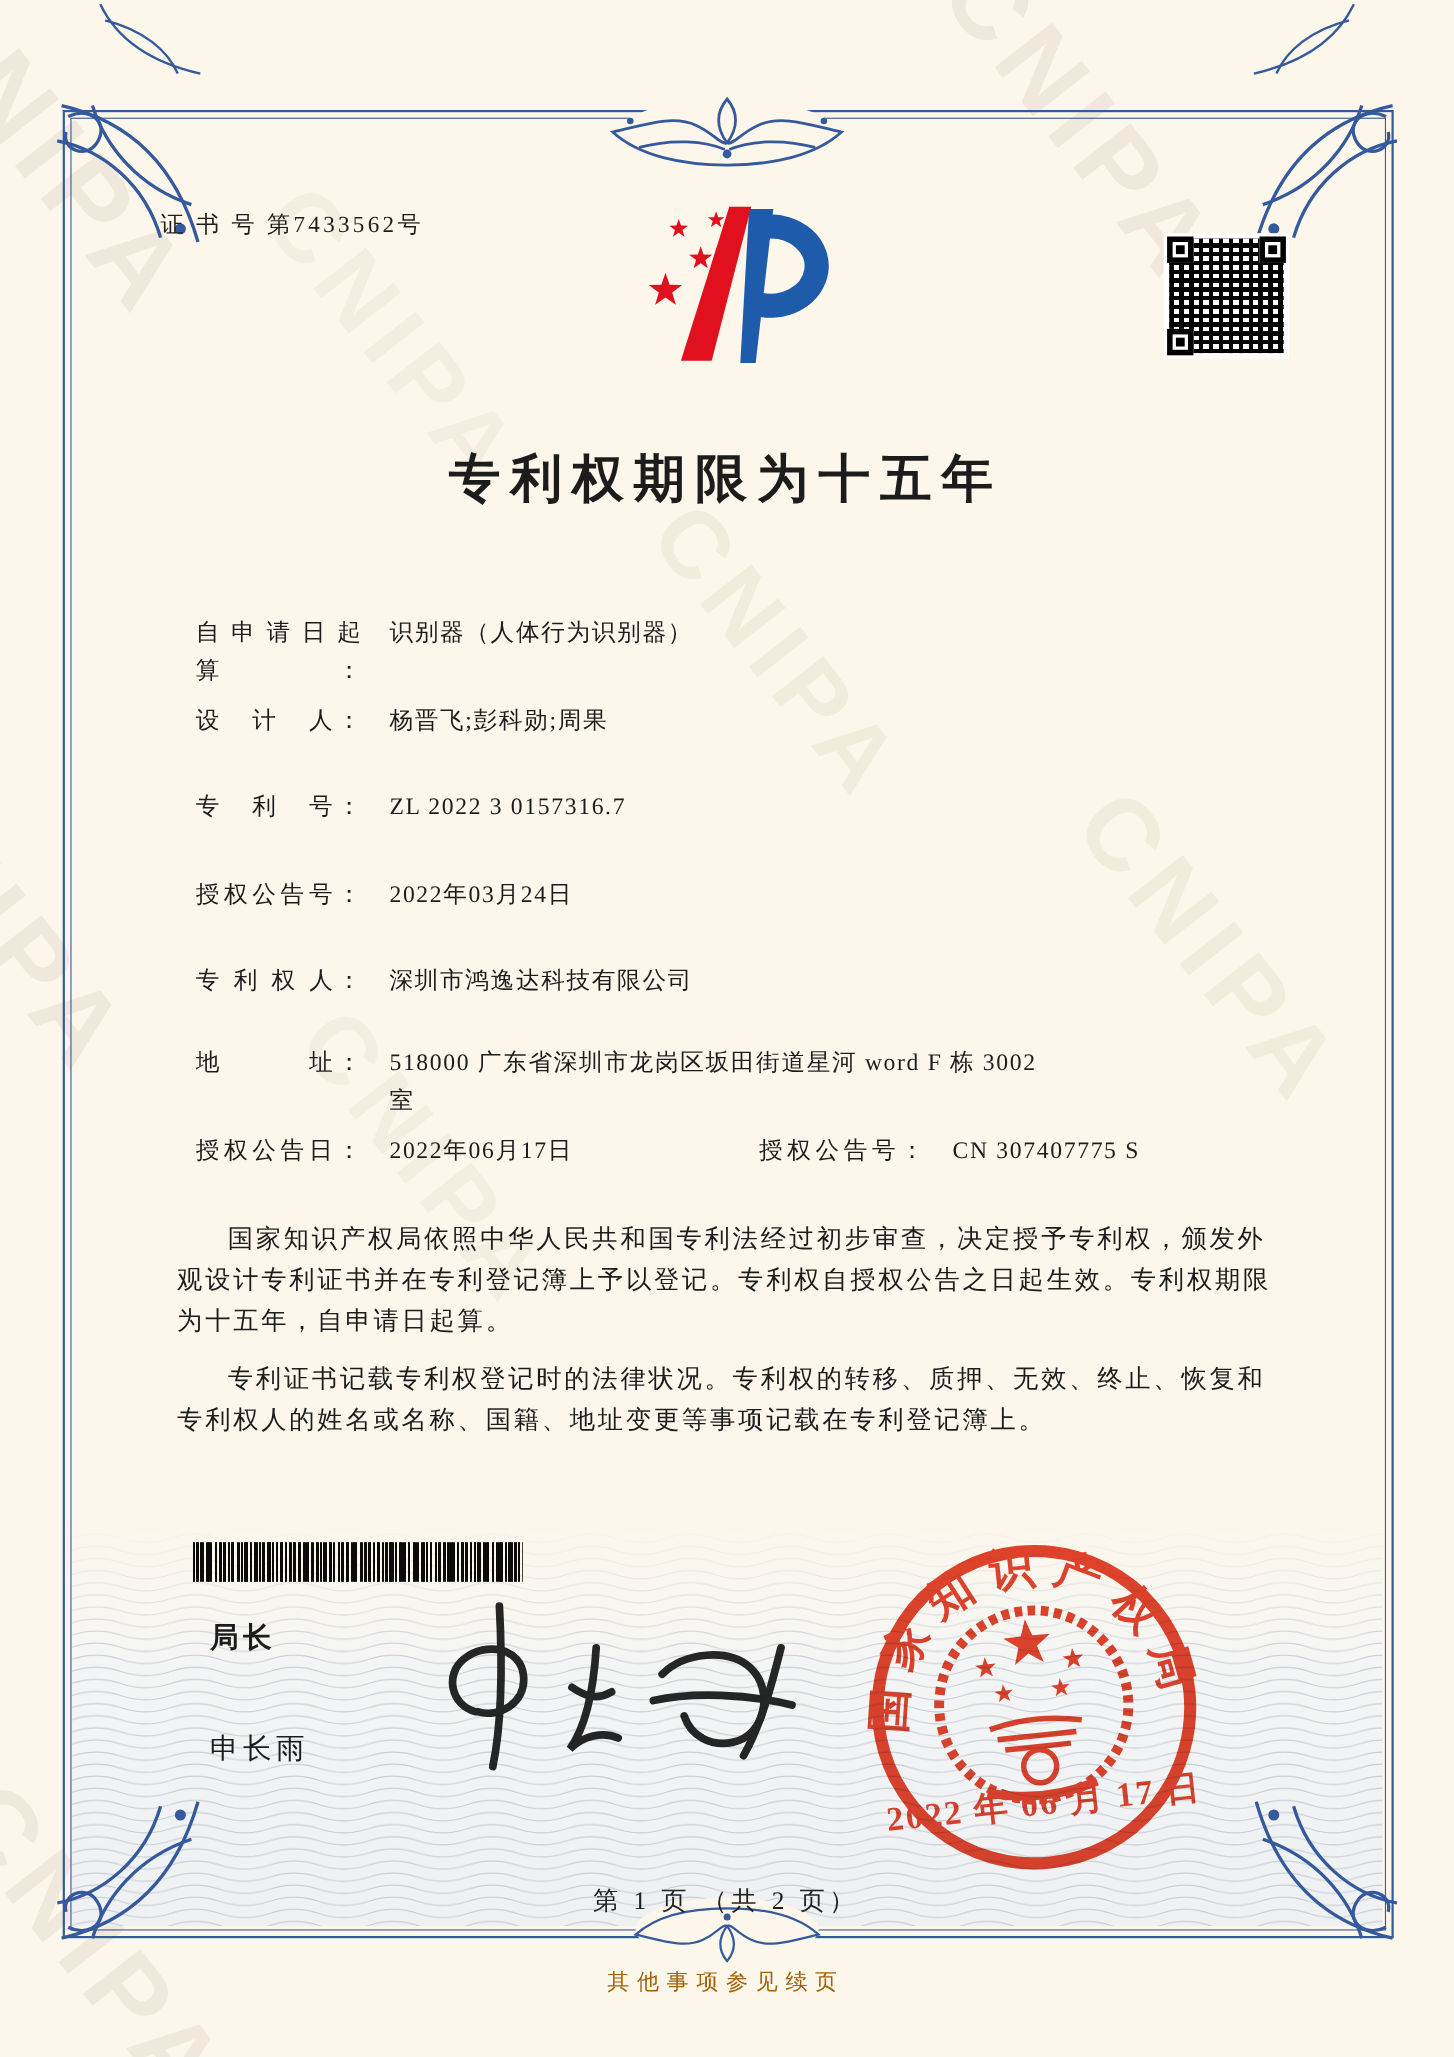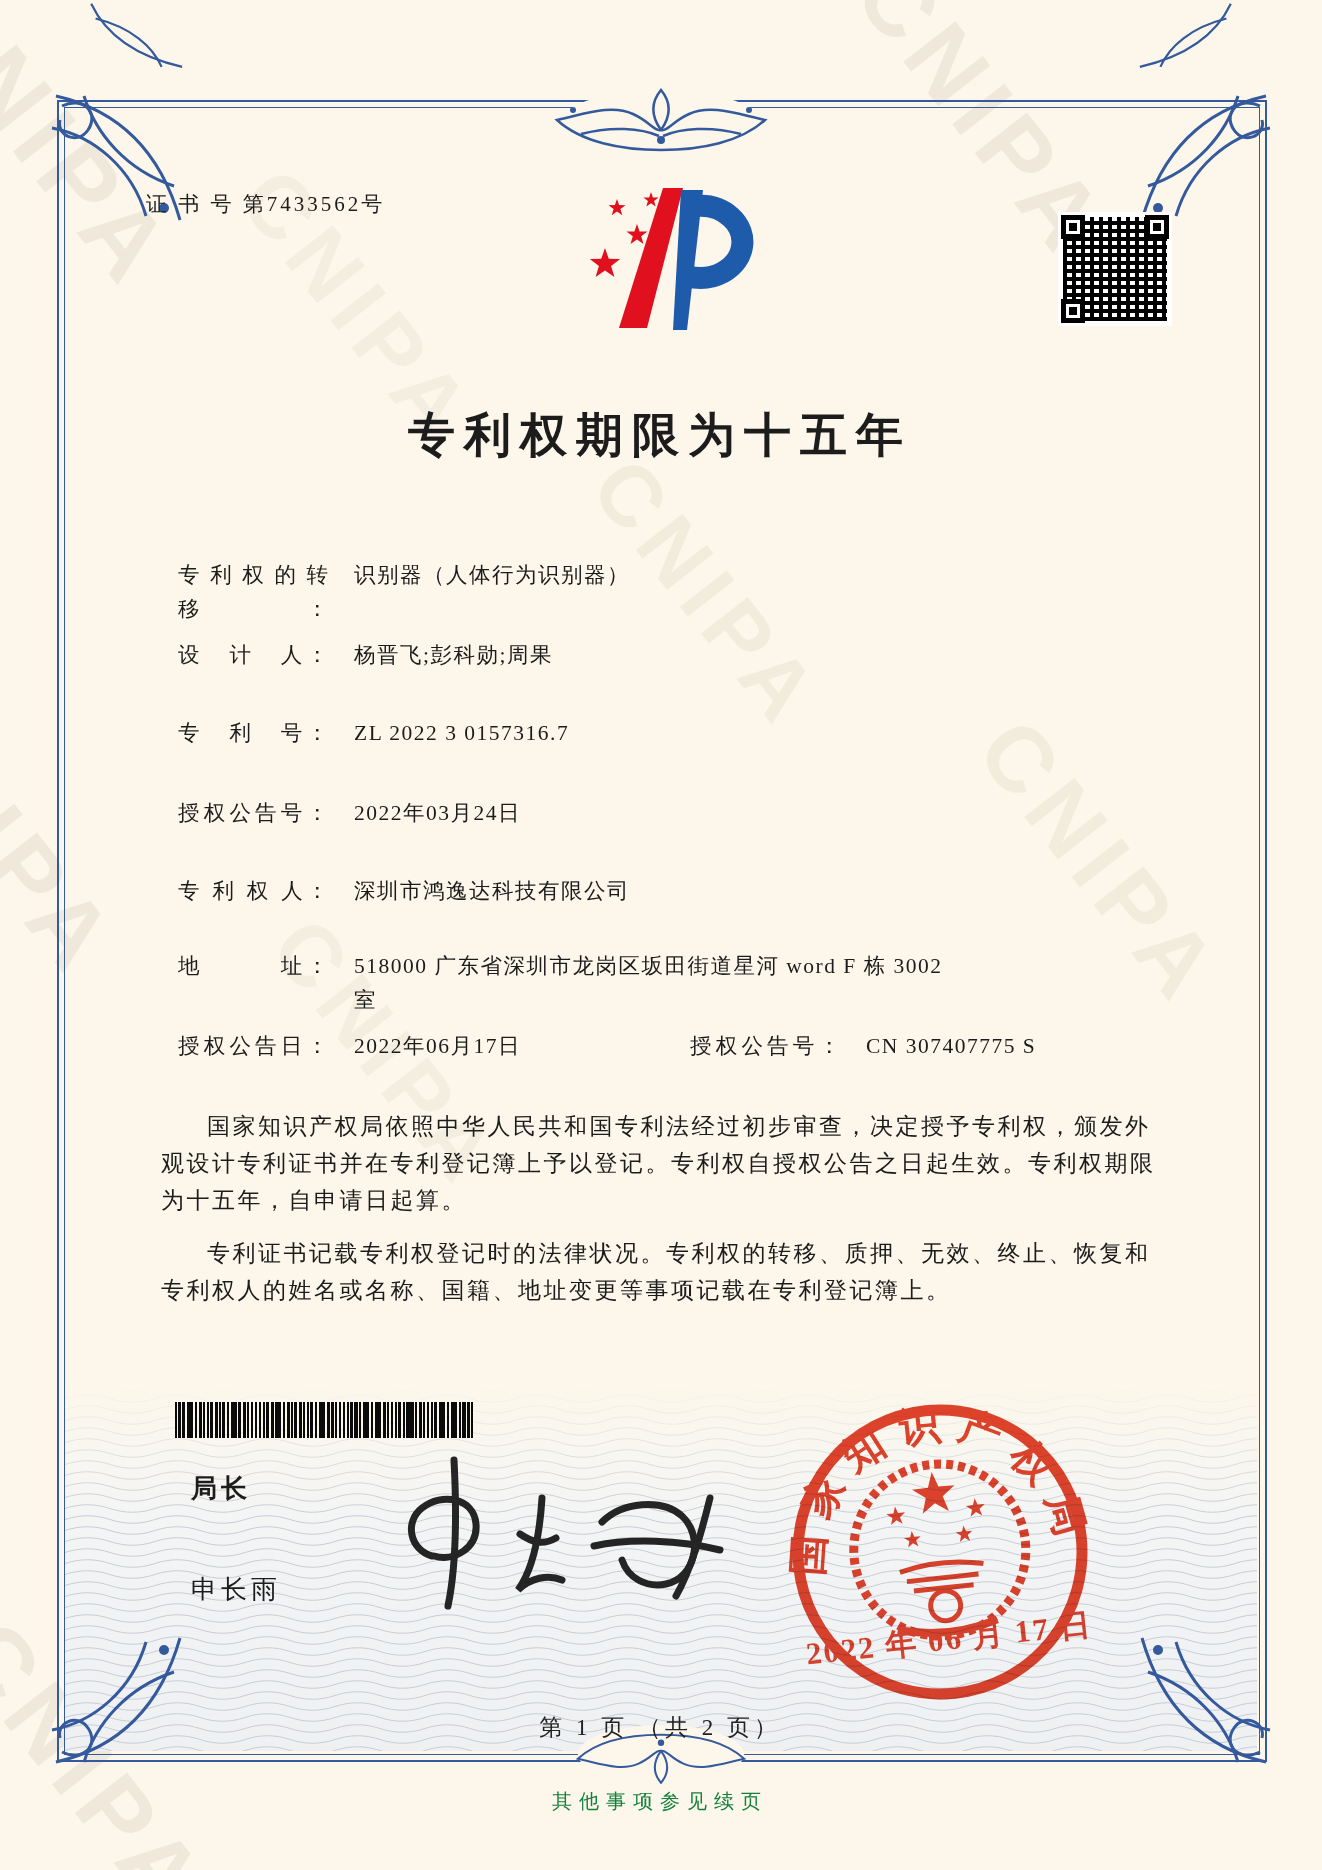--- a/index.html
+++ b/index.html
@@ -60,21 +60,21 @@
   .signer-title{position:absolute;left:191px;top:1471px;font-size:26px;font-weight:bold;
     font-family:"Liberation Sans","DejaVu Sans",sans-serif;letter-spacing:4px;z-index:4;}
   .signer-name{position:absolute;left:191px;top:1572px;font-size:26px;font-weight:normal;
     font-family:"Liberation Sans","DejaVu Sans",sans-serif;letter-spacing:4px;z-index:4;}
   .signature{position:absolute;left:370px;top:1438px;z-index:4;}
   .seal{position:absolute;left:770px;top:1382px;z-index:5;transform:rotate(-6deg);
     mix-blend-mode:multiply;opacity:.95;}
   .page-footer{position:absolute;left:60px;top:1712px;width:1200px;text-align:center;
     font-size:23px;letter-spacing:4px;color:#222;z-index:4;}
   .cont-note{position:absolute;left:60px;top:1788px;width:1200px;text-align:center;
-    font-size:20px;letter-spacing:7px;color:#15803d;z-index:4;}
+    font-size:20px;letter-spacing:7px;color:#a16207;z-index:4;}
 </style>
 </head>
 <body>
 
 <div class="page">
 
   <span class="wm" style="left:-20px;top:-40px;font-size:100px">CNIPA</span>
   <span class="wm" style="left:300px;top:150px;font-size:88px;color:rgba(146,130,96,0.07)">CNIPA</span>
   <span class="wm" style="left:920px;top:-60px;font-size:96px">CNIPA</span>
   <span class="wm" style="left:650px;top:440px;font-size:86px;color:rgba(146,130,96,0.09)">CNIPA</span>
@@ -187,21 +187,21 @@
     <div class="qr-mod">
       <div class="finder f-tl"></div>
       <div class="finder f-tr"></div>
       <div class="finder f-bl"></div>
     </div>
   </div>
 
   <div class="title">专利权期限为十五年</div>
 
   <div class="frow" style="top:558px">
-    <span class="flabel">专利权的转移：</span>
+    <span class="flabel">自申请日起算：</span>
     <span class="fvalue">识别器（人体行为识别器）</span>
   </div>
   <div class="frow" style="top:638px">
     <span class="flabel">设　计　人：</span>
     <span class="fvalue">杨晋飞;彭科勋;周果</span>
   </div>
   <div class="frow" style="top:716px">
     <span class="flabel">专　利　号：</span>
     <span class="fvalue">ZL 2022 3 0157316.7</span>
   </div>

